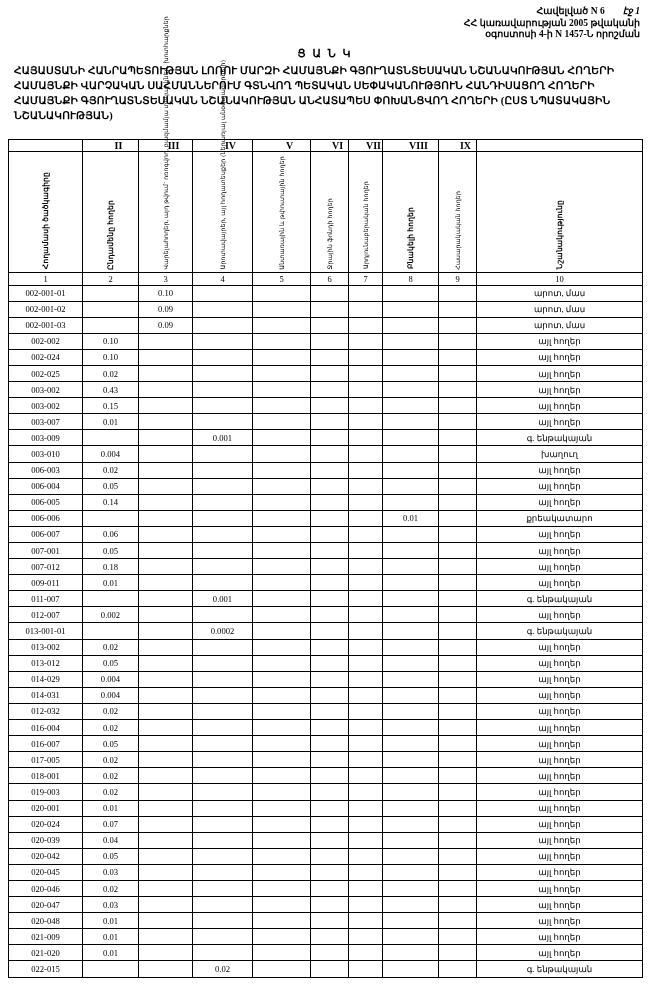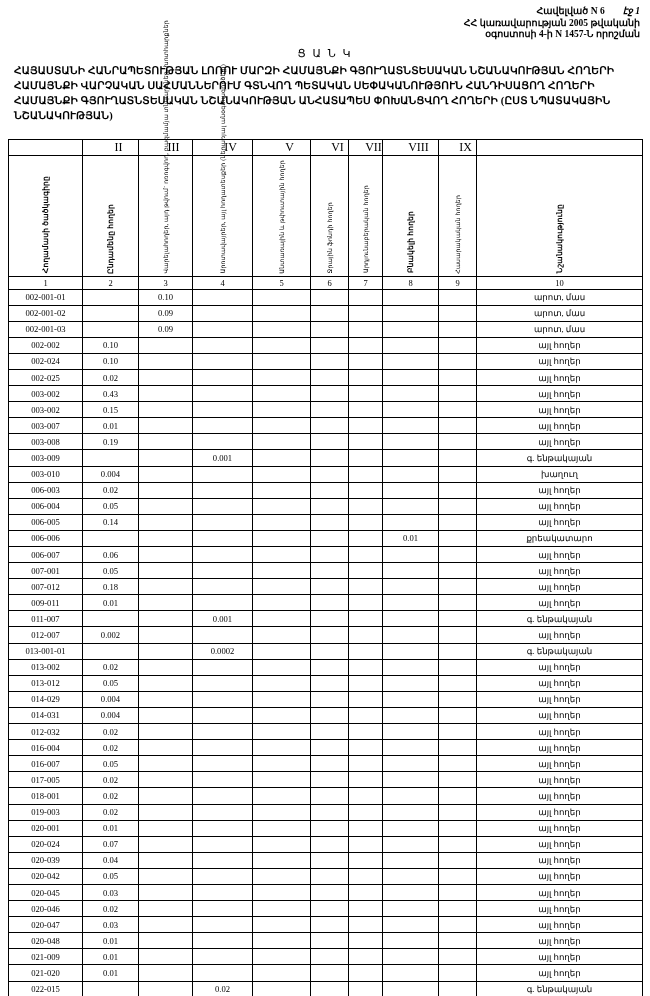--- a/index.html
+++ b/index.html
@@ -18,21 +18,21 @@
     font-size:9.5px;
     font-weight:bold;
     line-height:11.5px;
     margin-right:2px;
   }
   .topright .pg{float:right;margin-left:18px;font-style:italic;}
   .clear{clear:both;}
 
   .doc-title{
     text-align:center;
-    font-weight:normal;
+    font-weight:bold;
     font-size:11px;
     letter-spacing:2px;
     margin-top:6px;
   }
   .doc-subtitle{
     text-align:left;
     font-weight:bold;
     font-size:10.5px;
     line-height:15px;
     margin:3px 6px 16px 6px;
@@ -45,21 +45,21 @@
     table-layout:fixed;
     font-size:8.5px;
   }
   table.main td, table.main th{
     border:1px solid #000;
     padding:0;
     vertical-align:middle;
     text-align:center;
   }
   
-  tr.roman td{height:11px;font-size:12px;font-weight:normal;padding-left:16px;}
+  tr.roman td{height:11px;font-size:10px;font-weight:bold;padding-left:16px;}
   
   tr.vhead td{
     height:118px;
     vertical-align:bottom;
     padding-bottom:2px;
   }
   .vtxt{
     writing-mode:vertical-rl;
     transform:rotate(180deg);
     white-space:nowrap;
@@ -286,32 +286,20 @@
           <td></td>
           <td></td>
           <td></td>
           <td></td>
           <td></td>
           <td></td>
           <td></td>
           <td class="lastcol">այլ հողեր</td>
         </tr>
         <tr class="data">
-          <td class="left">003-008</td>
-          <td>0.19</td>
-          <td></td>
-          <td></td>
-          <td></td>
-          <td></td>
-          <td></td>
-          <td></td>
-          <td></td>
-          <td class="lastcol">այլ հողեր</td>
-        </tr>
-        <tr class="data">
           <td class="left">003-009</td>
           <td></td>
           <td></td>
           <td>0.001</td>
           <td></td>
           <td></td>
           <td></td>
           <td></td>
           <td></td>
           <td class="lastcol">գ. ենթակայան</td>

